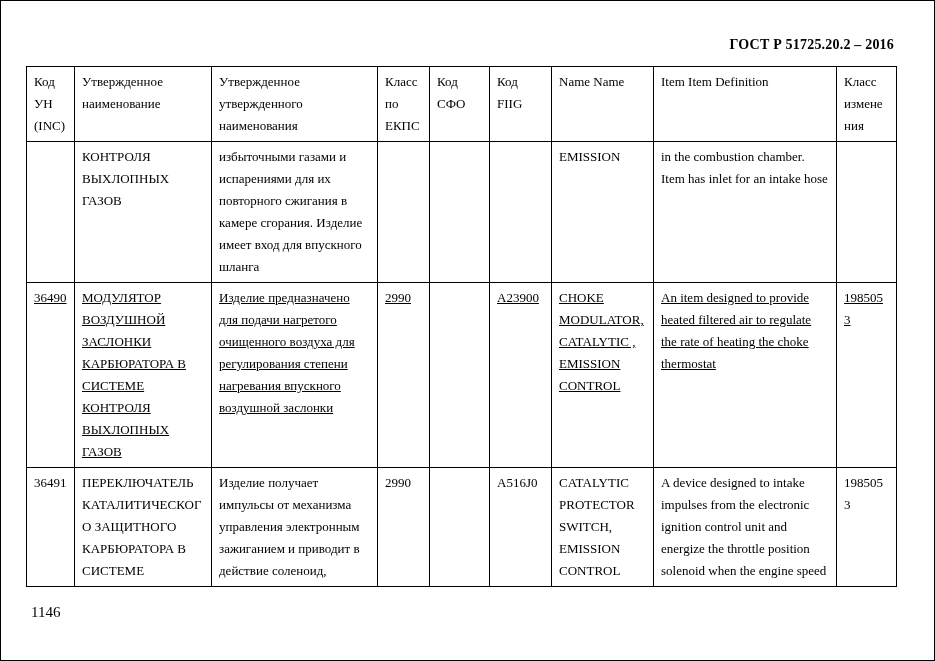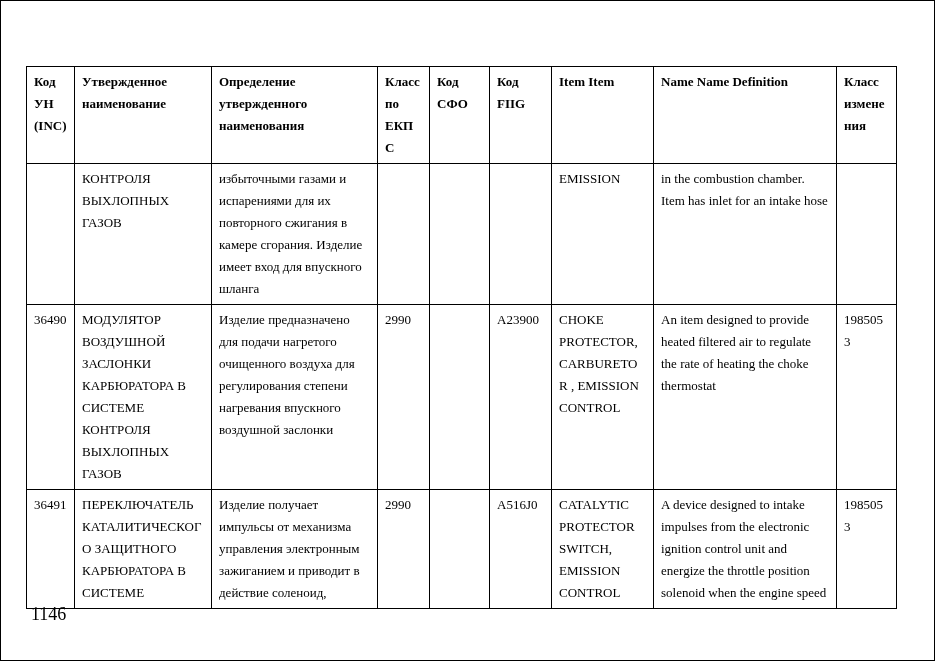--- a/index.html
+++ b/index.html
@@ -35,59 +35,60 @@
     border: 1.5px solid #000;
     vertical-align: top;
     text-align: left;
     padding: 4px 7px;
     font-size: 13px;
     line-height: 22px;
     overflow: hidden;
     overflow-wrap: break-word;
     word-break: break-word;
   }
-  .data-table th { font-weight: bold; }
+  .data-table th { font-weight: normal; }
   tr.header-row { height: 74px; }
   tr.row-a { height: 140px; margin-left: 27px; }
-  tr.row-b { height: 184px; }
+  tr.row-b { height: 184px; text-decoration: underline; }
   tr.row-c { height: 118px; }
   .page-number {
     position: absolute;
     left: 30px; top: 603px;
-    font-size: 18px;
+    font-size: 15px;
   }
 </style>
 </head>
 <body>
 
 <div class="page">
 
+  <div class="doc-header">ГОСТ Р 51725.20.2 – 2016</div>
 
   <table class="data-table">
     <colgroup>
       <col style="width:48px">
       <col style="width:137px">
       <col style="width:166px">
       <col style="width:52px">
       <col style="width:60px">
       <col style="width:62px">
       <col style="width:102px">
       <col style="width:183px">
       <col style="width:60px">
     </colgroup>
     <thead>
       <tr class="header-row">
         <th>Код УН (INC)</th>
         <th>Утвержденное наименование</th>
-        <th>Определение утвержденного наименования</th>
+        <th>Утвержденное утвержденного наименования</th>
         <th>Класс по ЕКПС</th>
         <th>Код СФО</th>
         <th>Код FIIG</th>
-        <th>Item Item</th>
-        <th>Name Name Definition</th>
+        <th>Name Name</th>
+        <th>Item Item Definition</th>
         <th>Класс изменения</th>
       </tr>
     </thead>
     <tbody>
       <tr class="row-a">
         <td></td>
         <td>КОНТРОЛЯ ВЫХЛОПНЫХ ГАЗОВ</td>
         <td>избыточными газами и испарениями для их повторного сжигания в камере сгорания. Изделие имеет вход для впускного шланга</td>
         <td></td>
         <td></td>
@@ -96,21 +97,21 @@
         <td>in the combustion chamber. Item has inlet for an intake hose</td>
         <td></td>
       </tr>
       <tr class="row-b">
         <td>36490</td>
         <td>МОДУЛЯТОР ВОЗДУШНОЙ ЗАСЛОНКИ КАРБЮРАТОРА В СИСТЕМЕ КОНТРОЛЯ ВЫХЛОПНЫХ ГАЗОВ</td>
         <td>Изделие предназначено для подачи нагретого очищенного воздуха для регулирования степени нагревания впускного воздушной заслонки</td>
         <td>2990</td>
         <td></td>
         <td>A23900</td>
-        <td>CHOKE PROTECTOR, CARBURETOR , EMISSION CONTROL</td>
+        <td>CHOKE MODULATOR, CATALYTIC , EMISSION CONTROL</td>
         <td>An item designed to provide heated filtered air to regulate the rate of heating the choke thermostat</td>
         <td>1985053</td>
       </tr>
       <tr class="row-c">
         <td>36491</td>
         <td>ПЕРЕКЛЮЧАТЕЛЬ КАТАЛИТИЧЕСКОГО ЗАЩИТНОГО КАРБЮРАТОРА В СИСТЕМЕ</td>
         <td>Изделие получает импульсы от механизма управления электронным зажиганием и приводит в действие соленоид,</td>
         <td>2990</td>
         <td></td>
         <td>A516J0</td>

